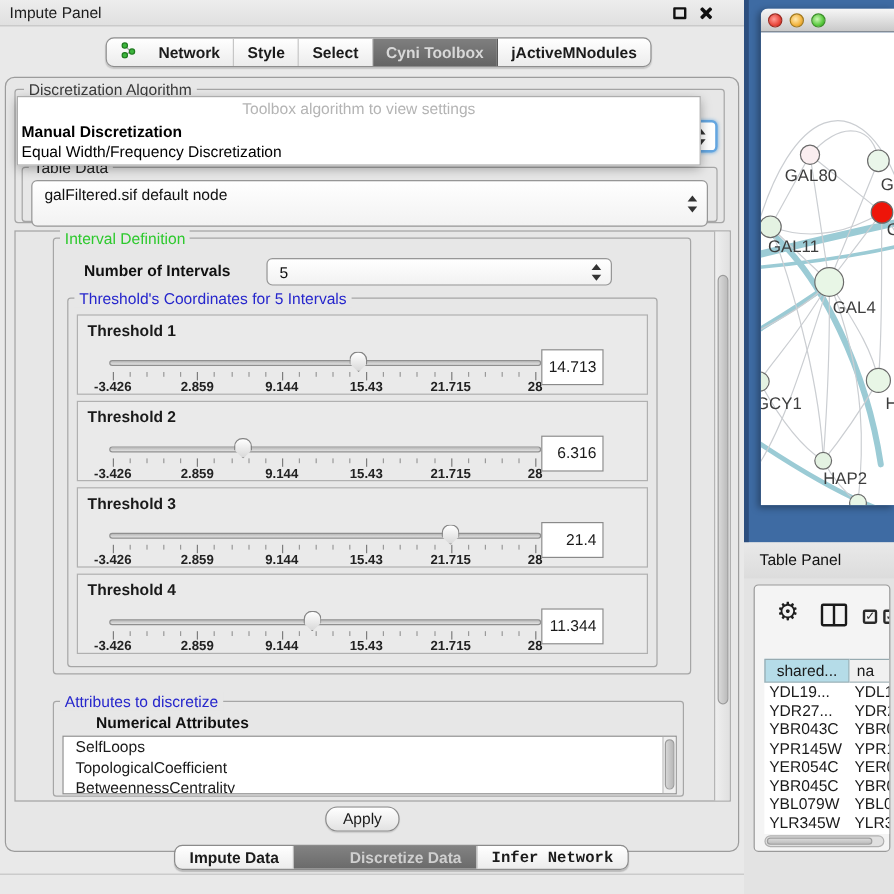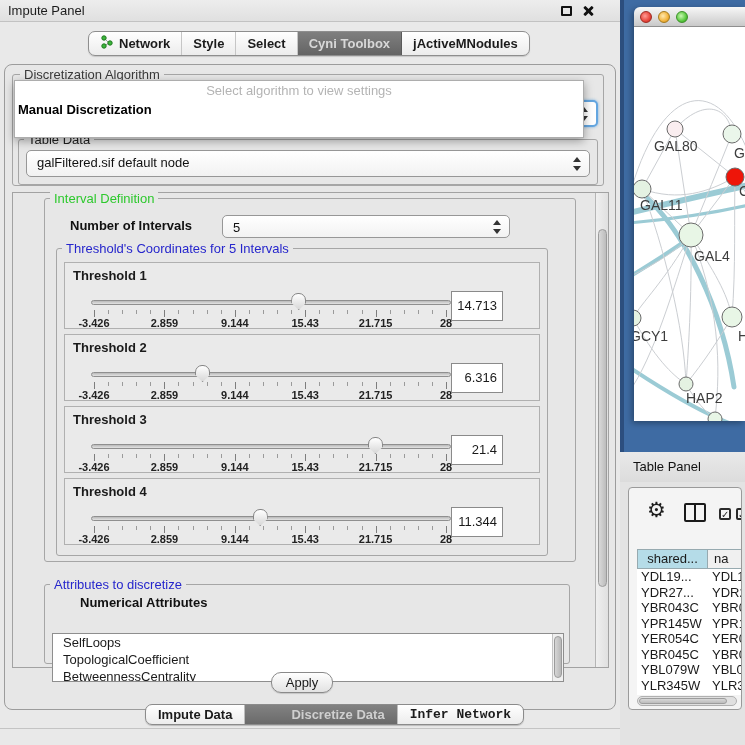--- a/index.html
+++ b/index.html
@@ -12,21 +12,21 @@
   .titlebar { position:absolute; left:0; top:0; width:620px; height:22px; background:linear-gradient(#ededed,#e0e0e0); border-bottom:1px solid #c2c2c2; }
   .titlebar .title { position:absolute; left:8px; top:3px; font-size:13px; color:#1c1c1c; }
   .float-btn { position:absolute; left:561px; top:6px; width:11px; height:10px; border:2px solid #111; border-radius:1px; cursor:pointer; }
   .close-btn { position:absolute; left:581px; top:4px; width:14px; height:14px; cursor:pointer; }
   .close-btn:before, .close-btn:after { content:""; position:absolute; left:6px; top:1px; width:3px; height:12px; background:#111; border-radius:1px; }
   .close-btn:before { transform:rotate(45deg); }
   .close-btn:after { transform:rotate(-45deg); }
 
   
   .tabbar { position:absolute; left:88px; top:31px; height:25px; display:flex; border:1px solid #8e8e8e; border-radius:7px; overflow:hidden; background:linear-gradient(#ffffff,#ececec); box-shadow:0 1px 1px rgba(0,0,0,.15); }
-  .tab { display:flex; align-items:center; gap:5px; padding:0 11px; font-weight:bold; font-size:13px; color:#1b1b1b; border-right:1px solid #c6c6c6; cursor:pointer; white-space:nowrap; }
+  .tab { display:flex; align-items:center; gap:18px; padding:0 11px; font-weight:bold; font-size:13px; color:#1b1b1b; border-right:1px solid #c6c6c6; cursor:pointer; white-space:nowrap; }
   .tab:last-child { border-right:none; }
   .tab.selected { background:linear-gradient(#7f7f7f,#646464); color:#d8d8d8; border-right:1px solid #5a5a5a; }
 
   
   .outer-panel { position:absolute; left:4px; top:64px; width:612px; height:646px; border:1px solid #9c9c9c; border-radius:8px; background:#e7e7e7; }
 
   .groupbox { position:absolute; border:1px solid #a6a6a6; border-radius:3px; }
   .grouptitle { position:absolute; font-size:13px; background:#e7e7e7; padding:0 4px; white-space:nowrap; }
   .gt-green { color:#2dc92d; }
   .gt-blue { color:#2626cc; }
@@ -59,21 +59,21 @@
   .threshold-box { position:absolute; left:64px; width:476px; height:67px; border:1px solid #b0b0b0; background:#eaeaea; }
   .th-label { position:absolute; left:8px; top:5px; font-weight:bold; font-size:13px; }
   .th-track { position:absolute; left:26px; top:37px; width:360px; height:5px; border:1px solid #8f8f8f; border-radius:3px; background:linear-gradient(#b9b9b9,#e3e3e3); }
   .th-thumb { position:absolute; top:30px; width:15px; height:17px; background:linear-gradient(#ffffff,#d8d8d8); border:1px solid #858585; border-radius:7px 7px 3px 3px; clip-path:polygon(0 0,100% 0,100% 58%,50% 100%,0 58%); cursor:pointer; }
   .tick { position:absolute; top:47px; width:1px; height:4px; background:#9a9a9a; }
   .tick.major { height:7px; background:#7d7d7d; }
   .axis-lab { position:absolute; top:54px; transform:translateX(-50%); font-size:11px; font-weight:bold; color:#222; }
   .th-value { position:absolute; left:386px; top:28px; width:52px; height:30px; background:#fff; border:1px solid #8a8a8a; text-align:right; line-height:28px; padding-right:5px; font-size:13px; }
 
   
-  .attr-list { position:absolute; left:52px; top:613px; width:512px; height:49px; background:#fff; border:1px solid #8e8e8e; overflow:hidden;margin-top:20px; }
+  .attr-list { position:absolute; left:52px; top:613px; width:512px; height:49px; background:#fff; border:1px solid #8e8e8e; overflow:hidden; }
   .attr-item { padding-left:10px; line-height:17px; font-size:13px; cursor:pointer; }
   .attr-scroll { position:absolute; right:0; top:0; width:11px; height:100%; background:#f0f0f0; border-left:1px solid #c4c4c4; }
   .attr-thumb { position:absolute; left:1px; top:2px; width:8px; height:42px; border-radius:4px; background:linear-gradient(90deg,#d6d6d6,#b8b8b8); border:1px solid #9b9b9b; }
 
   .apply-btn { position:absolute; left:271px; top:672px; width:62px; height:21px; border:1px solid #8a8a8a; border-radius:10px; background:linear-gradient(#ffffff,#e2e2e2); text-align:center; line-height:19px; font-size:13px; cursor:pointer; box-shadow:0 1px 1px rgba(0,0,0,.15); }
 
   .bottom-tabs { position:absolute; left:145px; top:704px; height:21px; display:flex; border:1px solid #8b8b8b; border-radius:7px; overflow:hidden; background:linear-gradient(#ffffff,#ececec); z-index:5; box-shadow:0 1px 1px rgba(0,0,0,.2); }
   .btab { padding:0 12px; line-height:20px; font-weight:bold; font-size:13px; color:#1b1b1b; border-right:1px solid #bdbdbd; cursor:pointer; white-space:nowrap; }
   .btab:last-child { border-right:none;font-family:Liberation Mono, monospace; }
   .btab.selected { background:linear-gradient(#828282,#6a6a6a); color:#cfcfcf;padding-left:46px; }
@@ -156,29 +156,30 @@
     <div class="outer-panel"></div>
 
     <div class="groupbox" style="left:12px; top:74px; width:592px; height:112px;"></div>
     <span class="grouptitle gt-dark" style="left:20px; top:67px; z-index:2;">Discretization Algorithm</span>
 
     <div class="algo-combo">
       <span class="spin"></span>
     </div>
 
     <div class="dropdown">
-      <div class="dd-hint">Select algorithm to view settings</div>
+      <div class="dd-hint">Toolbox algorithm to view settings</div>
       <div id="ddItems">
           <div class="dd-item bold">Manual Discretization</div>
+          <div class="dd-item">Equal Width/Frequency Discretization</div>
         </div>
     </div>
 
     <div class="groupbox" style="left:18px; top:139px; width:580px; height:46px;"></div>
     <span class="grouptitle" style="left:24px; top:132px; color:#222;">Table Data</span>
-    <div class="combo" style="left:26px; top:150px; width:564px; height:27px;">
+    <div class="combo" style="left:26px; top:150px; width:564px; height:39px;">
       <span class="val" style="line-height:24px;">galFiltered.sif default node</span>
       <span class="spin"></span>
     </div>
 
     <div class="scroll-area"></div>
     <div class="vscroll">
         <div class="vthumb"></div>
       </div>
 
     <div class="groupbox" style="left:44px; top:198px; width:532px; height:364px;"></div>

